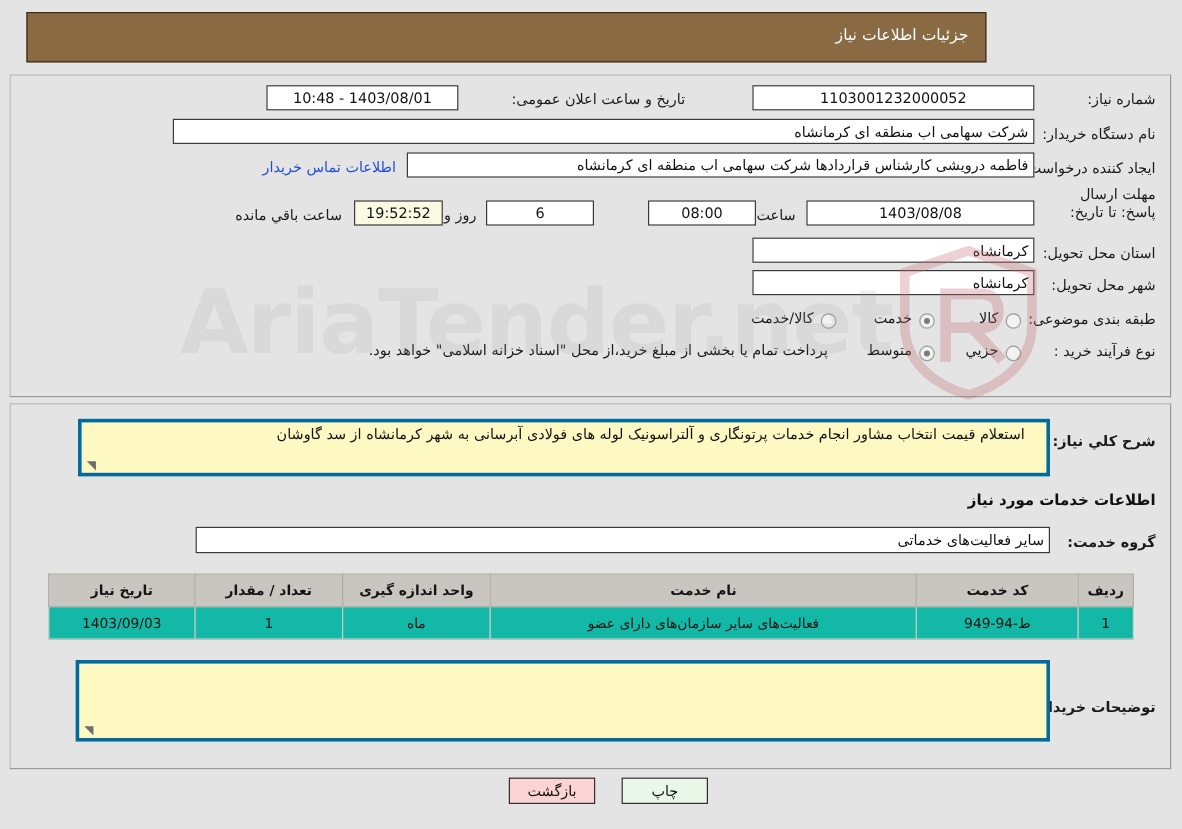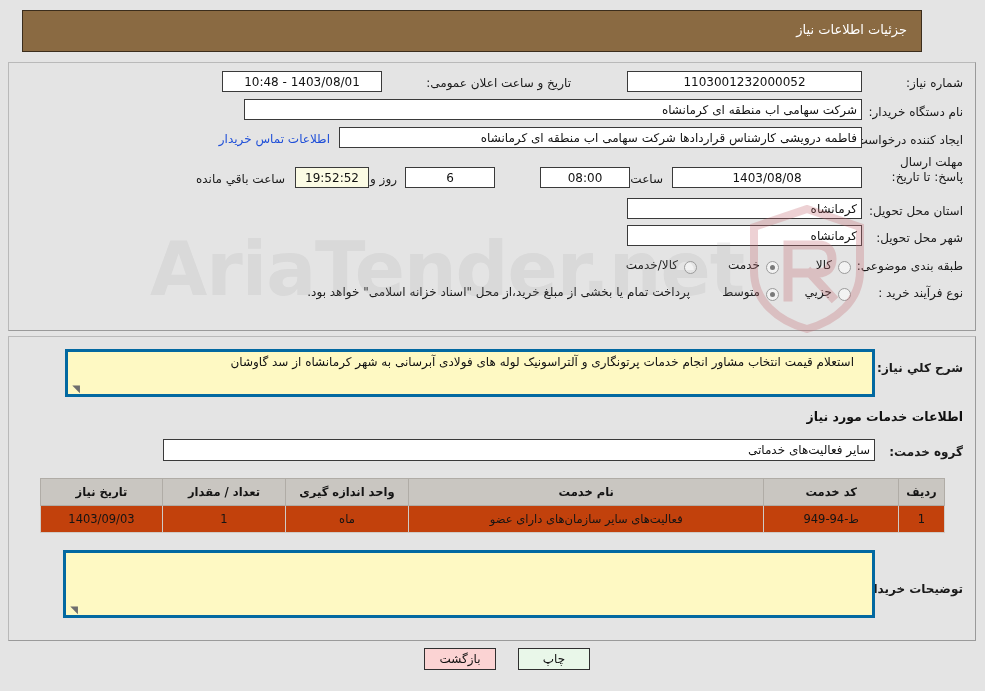--- a/index.html
+++ b/index.html
@@ -25,21 +25,21 @@
   }
   #wm-shield{width:118px;height:128px;flex:0 0 auto;}
   #wm-text{
     font-family:"DejaVu Sans","Liberation Sans",sans-serif;
     font-size:74px;font-weight:bold;color:#9f9f9f;
     letter-spacing:-1px;direction:ltr;white-space:nowrap;
     opacity:.55;
   }
   
   #page-header{
-    position:absolute;left:22px;top:10px;width:900px;height:42px;
+    position:absolute;left:22px;top:10px;width:800px;height:42px;
     background:#8a6a42;border:1px solid #3b2d1c;
     box-sizing:border-box;z-index:1;
   }
   #page-header .title{
     position:absolute;right:14px;top:11px;
     color:#ffffff;font-size:13px;
   }
   
   .panel{
     position:absolute;left:8px;
@@ -101,21 +101,21 @@
     position:absolute;left:40px;top:478px;width:905px;
     border-collapse:collapse;z-index:3;
     font-size:11.5px;
   }
   #needs-table th{
     background:#c9c6c1;border:1px solid #b0aca6;
     font-weight:bold;padding:6px 3px;color:#141414;
     text-align:center;font-size:11.5px;
   }
   #needs-table td{
-    background:#c2410c;border:1px solid #cfcbc6;
+    background:#14b8a6;border:1px solid #cfcbc6;
     padding:6px 4px;text-align:center;color:#141414;
   }
   
   .btn{
     position:absolute;border:1px solid #2f2f2f;box-sizing:border-box;
     font-size:12px;color:#111;cursor:pointer;
     display:flex;align-items:center;justify-content:center;
     font-family:"DejaVu Sans","Liberation Sans",sans-serif;
   }
   #btn-print{background:#e9f7e9;}
@@ -140,21 +140,21 @@
 
 <div class="panel" id="panel-top">
 
   <span class="fld-label" style="right:12px;top:13px;">شماره نیاز:</span>
   <div class="box center" style="right:113px;top:8px;width:235px;height:21px;">1103001232000052</div>
 
   <span class="fld-label" style="right:404px;top:13px;">تاریخ و ساعت اعلان عمومی:</span>
   <div class="box center" style="right:593px;top:8px;width:160px;height:21px;">1403/08/01 - 10:48</div>
 
   <span class="fld-label" style="right:12px;top:42px;">نام دستگاه خریدار:</span>
-  <div class="box right" style="right:113px;top:36px;width:618px;height:21px;">شرکت سهامی اب منطقه ای کرمانشاه</div>
+  <div class="box right" style="right:113px;top:36px;width:718px;height:21px;">شرکت سهامی اب منطقه ای کرمانشاه</div>
 
   <span class="fld-label" style="right:12px;top:70px;">ایجاد کننده درخواست:</span>
   <div class="box right" style="right:113px;top:64px;width:523px;height:21px;">فاطمه درویشی کارشناس قراردادها شرکت سهامی اب منطقه ای کرمانشاه</div>
   <a class="link" style="right:645px;top:69px;">اطلاعات تماس خریدار</a>
 
   <span class="fld-label" style="right:12px;top:92px;line-height:15px;width:95px;white-space:normal;">مهلت ارسال پاسخ: تا تاریخ:</span>
   <div class="box center" style="right:113px;top:104px;width:190px;height:21px;">1403/08/08</div>
   <span class="plain" style="right:312px;top:109px;">ساعت</span>
   <div class="box center" style="right:345px;top:104px;width:90px;height:21px;">08:00</div>
   <div class="box center" style="right:480px;top:104px;width:90px;height:21px;">6</div>

